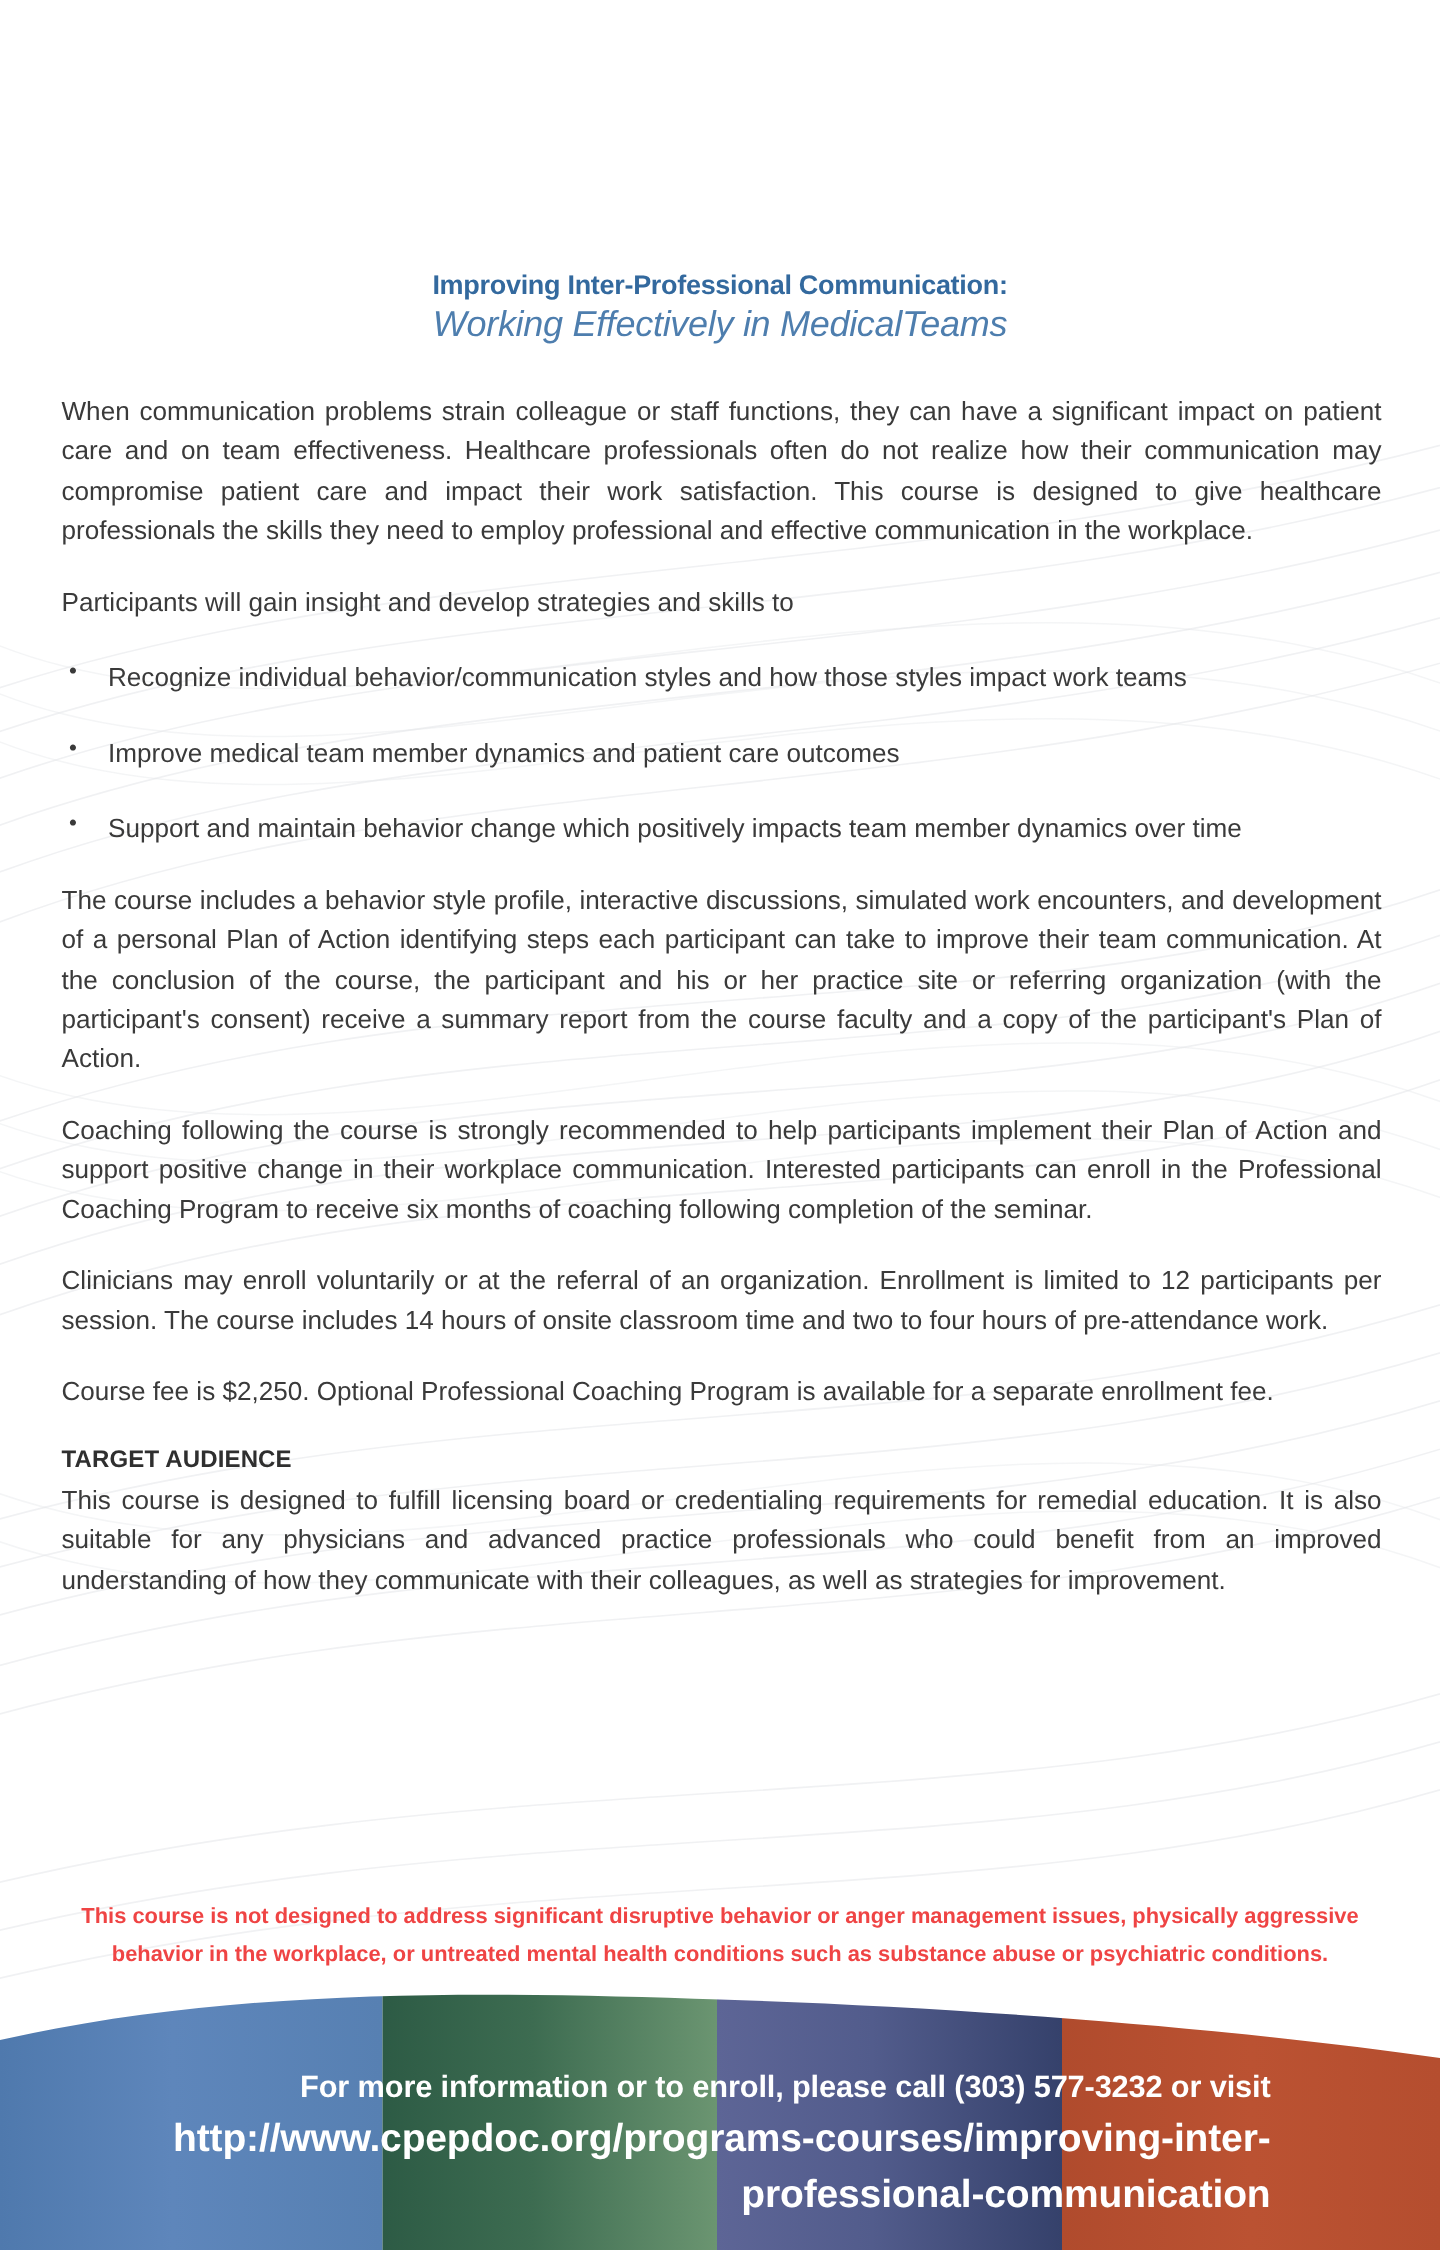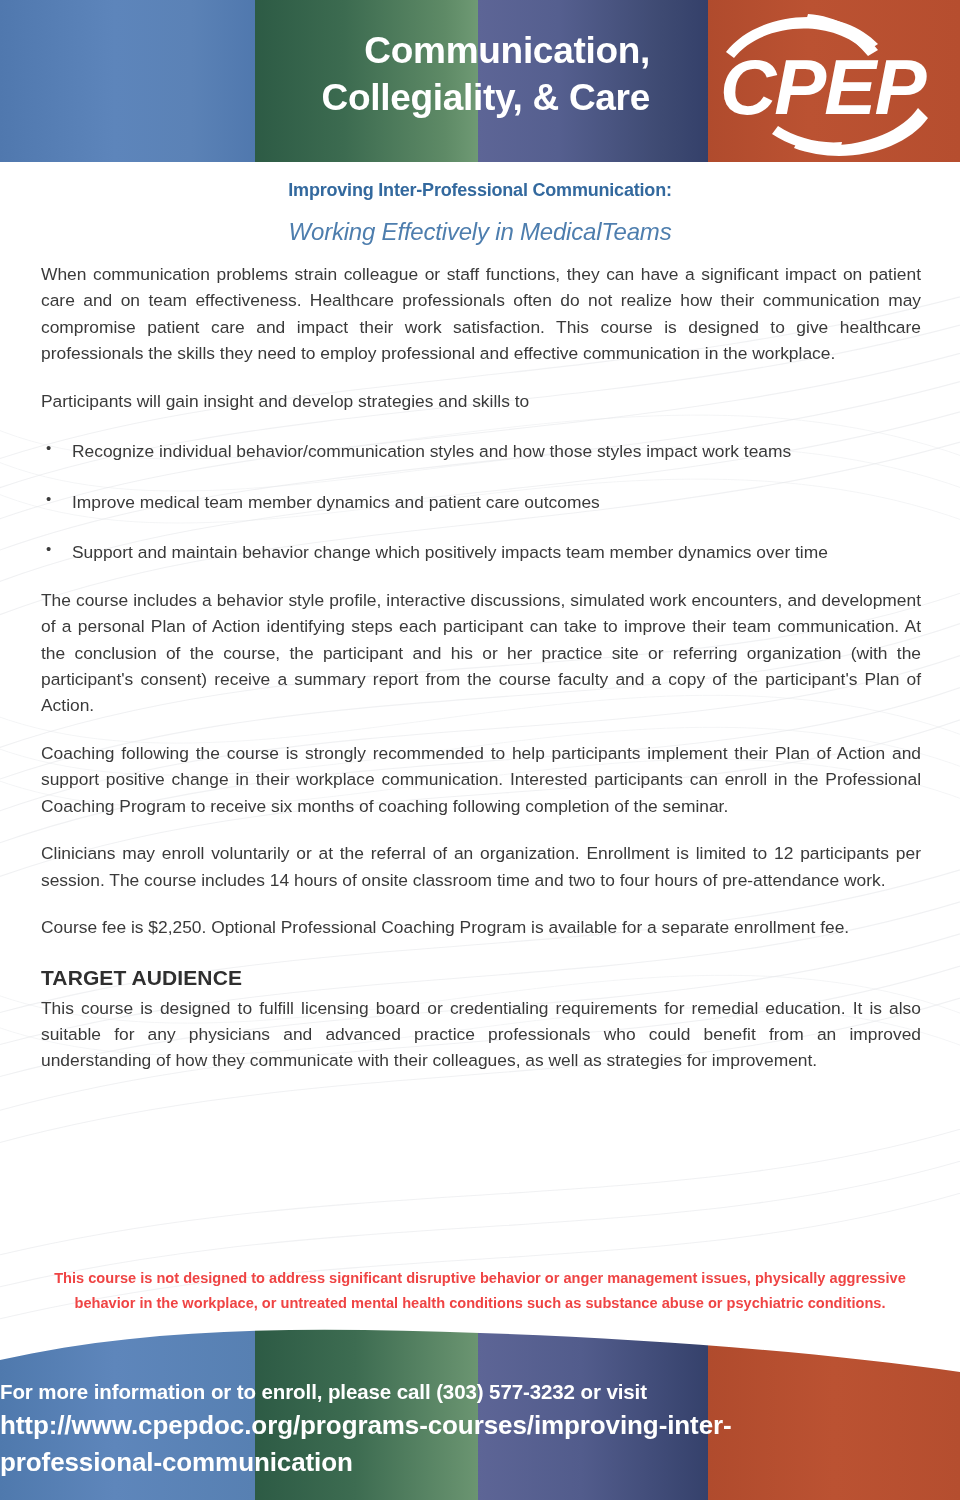--- a/index.html
+++ b/index.html
@@ -89,21 +89,21 @@
     z-index: 2;
   }
   .course-title {
     font-size: 18px;
     font-weight: bold;
     color: #33699e;
     letter-spacing: -0.2px;
     line-height: 1.2;
   }
   .course-subtitle {
-    margin-top: 16px;
+    margin-top: 1px;
     font-size: 24px;
     font-style: italic;
     color: #4e7eae;
     letter-spacing: -0.2px;
     line-height: 1.2;
   }
 
   
   .content {
     position: absolute;
@@ -141,21 +141,21 @@
     content: "\2022";
     position: absolute;
     left: 5px;
     top: -1px;
     font-size: 15px;
     color: #3a3a3a;
   }
 
   .section-heading {
     font-weight: bold;
-    font-size: 21px;
+    font-size: 16px;
     margin: 0 0 1px 0;
     color: #2f2f2f;
     letter-spacing: 0.1px;
   }
 
   .disclaimer {
     position: absolute;
     left: 44px;
     top: 1266px;
     width: 872px;
@@ -175,21 +175,21 @@
     width: 960px;
     height: 180px;
     z-index: 2;
   }
   .footer svg { display: block; }
   .footer-text {
     position: absolute;
     left: 0;
     top: 57px;
     width: 847px;
-    text-align: left;
+    text-align: right;
     color: #ffffff;
     font-weight: bold;
     font-size: 20.5px;
     line-height: 1.45;
     z-index: 4;
     letter-spacing: -0.1px;
   }
   .footer-line2 { font-size: 26px; }
 </style>
 </head>
@@ -224,40 +224,20 @@
       <path d="M-60 282 C 200 452, 640 182, 1020 362"></path>
       <path d="M-60 314 C 200 484, 640 214, 1020 394"></path>
       <path d="M-60 540 C 220 700, 660 430, 1020 610"></path>
       <path d="M-60 572 C 220 732, 660 462, 1020 642"></path>
       <path d="M-60 604 C 220 764, 660 494, 1020 674"></path>
       <path d="M-60 820 C 240 980, 680 710, 1020 890"></path>
       <path d="M-60 852 C 240 1012, 680 742, 1020 922"></path>
     </g>
   </svg>
 
-  <div class="header">
-    <div class="band band-blue"></div>
-    <div class="band band-green"></div>
-    <div class="band band-purple"></div>
-    <div class="band band-orange"></div>
-
-    <div class="header-title">Communication,
-Collegiality, &amp; Care</div>
-
-    <svg class="logo" viewBox="0 0 230 150">
-
-      <path d="M14 44 C 44 4, 126 -6, 166 36 L 154 44 C 118 8, 48 16, 22 50 Z" fill="#ffffff"></path>
-      <path d="M96 6 C 124 8, 150 22, 166 42 L 156 48 C 140 28, 118 16, 94 13 Z" fill="#ffffff"></path>
-
-      <path d="M86 132 C 128 146, 186 130, 206 100 L 216 110 C 192 144, 130 158, 82 140 Z" fill="#ffffff"></path>
-      <path d="M66 118 C 84 130, 108 136, 130 134 L 128 143 C 102 145, 78 138, 60 126 Z" fill="#ffffff"></path>
-
-      <text x="8" y="106" font-family="'Liberation Sans', sans-serif" font-size="78" font-weight="bold" font-style="italic" fill="#ffffff" letter-spacing="-2">CPEP</text>
-    </svg>
-  </div>
 
   <div class="course-title-wrap">
     <div class="course-title">Improving Inter-Professional Communication:</div>
     <div class="course-subtitle">Working Effectively in MedicalTeams</div>
   </div>
 
   <div class="content">
 
     <p class="para">When communication problems strain colleague or staff functions, they can have a significant impact on patient care and on team effectiveness. Healthcare professionals often do not realize how their communication may compromise patient care and impact their work satisfaction. This course is designed to give healthcare professionals the skills they need to employ professional and effective communication in the workplace.</p>
 

